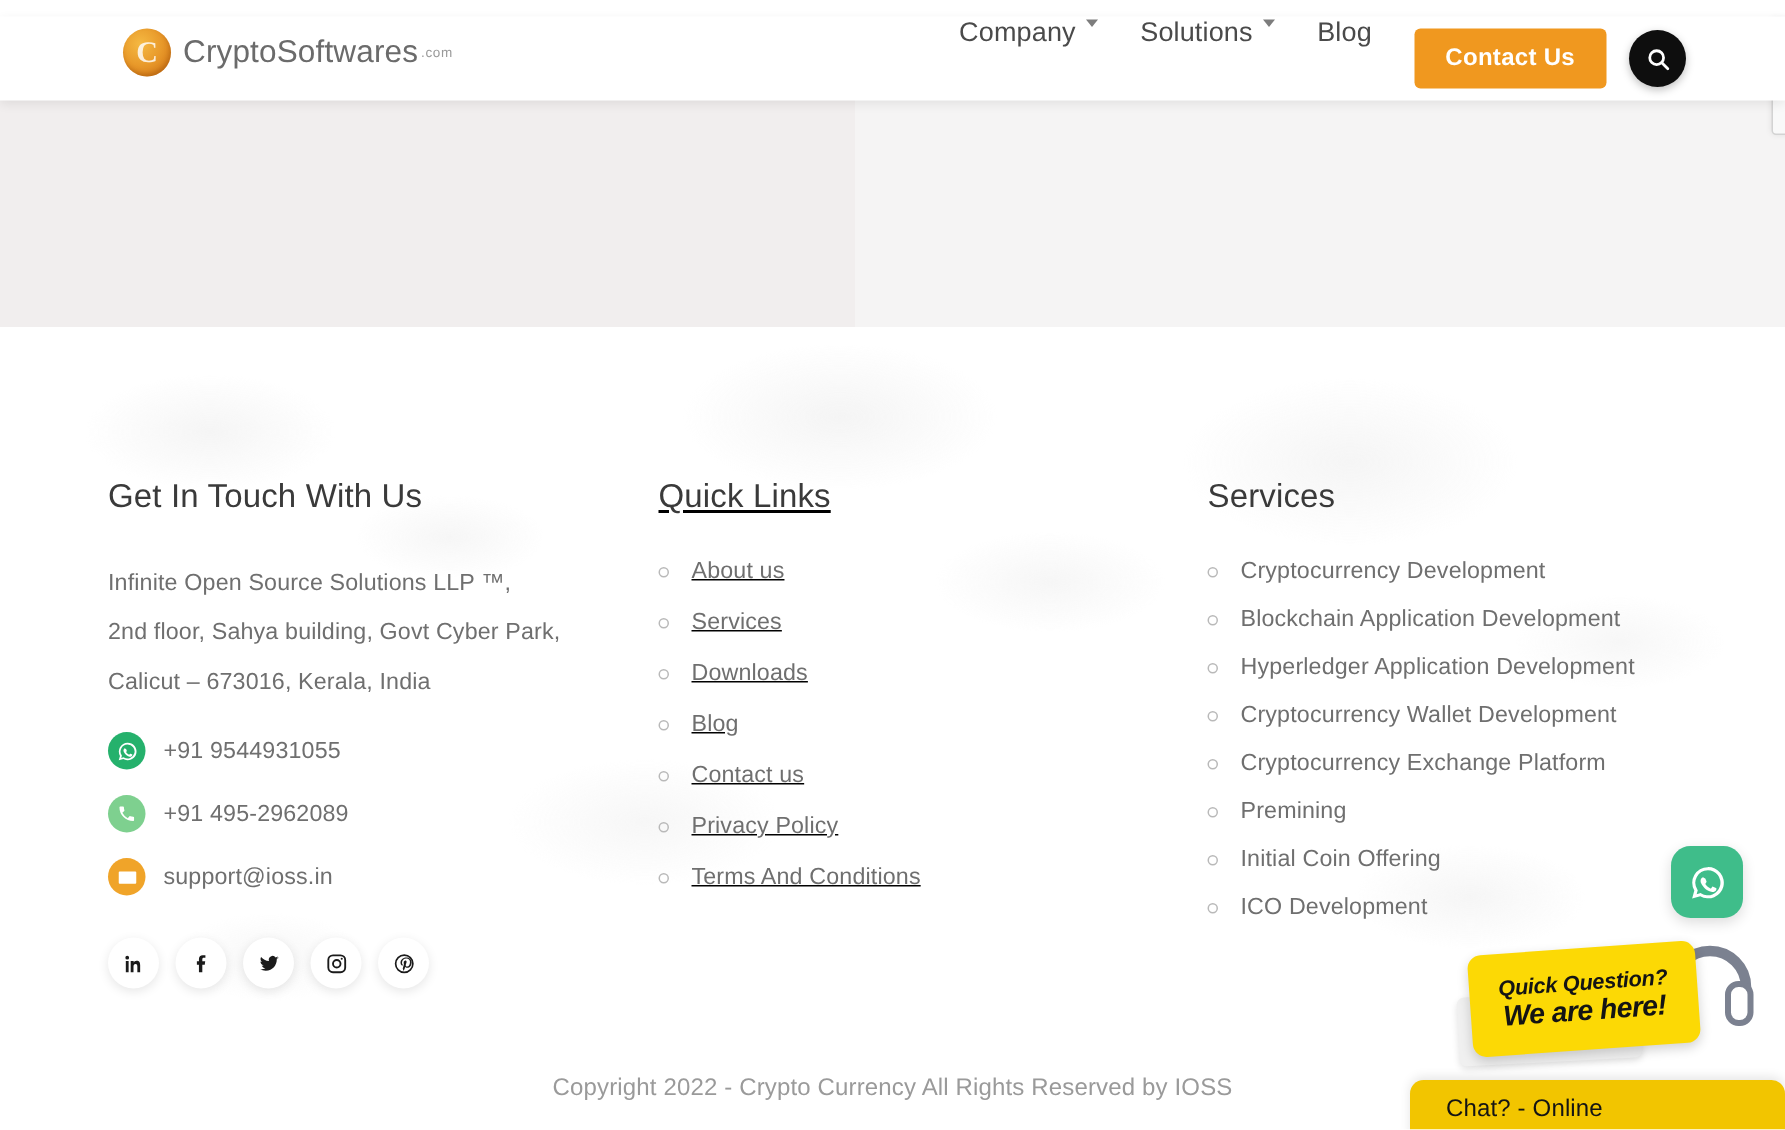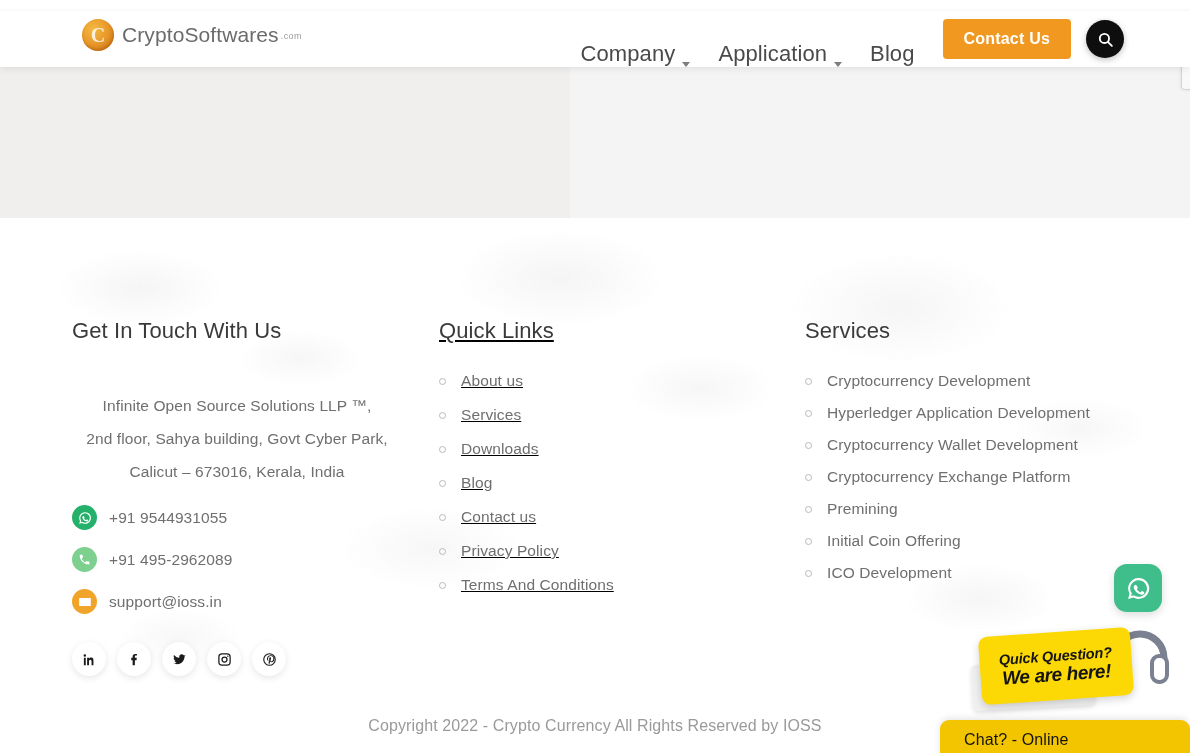--- a/index.html
+++ b/index.html
@@ -32,21 +32,21 @@
     color: rgba(255,255,255,0.82);
   }
   .logo-text {
     font-size: 21px; color: #6b6b6b; letter-spacing: .1px; font-weight: 400;
     font-family: "Liberation Sans", sans-serif;
   }
   .logo-tld { font-size: 9px; color: #9a9a9a; vertical-align: middle; margin-left: 2px; letter-spacing: .4px;}
 
   .nav { position:absolute; right: 66px; top: 0; height:56px; display:flex; align-items:center; gap: 0; }
   .nav-item {
-    font-size: 22px; color: #4a4a4a; padding: 0 14px; display:flex; align-items:flex-end; gap:7px;
+    font-size: 18px; color: #4a4a4a; padding: 0 14px; display:flex; align-items:flex-start; gap:7px;
     height: 56px; cursor: pointer; letter-spacing: .1px;
   }
   .caret {
     width: 0; height: 0; border-left: 4.5px solid transparent; border-right: 4.5px solid transparent;
     border-top: 5px solid #7d7d7d; display:inline-block; margin-top:2px;
   }
   .contact-btn {
     background: #f0981f; color: #fff; font-size: 16px; font-weight: 600;
     padding: 11px 21px; border-radius: 4px; margin-left: 14px; cursor:pointer;
     letter-spacing:.2px; white-space:nowrap;
@@ -93,21 +93,21 @@
 
   .col-title {
     font-size: 22px; color: #3a3a3a; font-weight: 400; letter-spacing:.1px;margin-top:48px;
   }
   .addr-line { font-size: 15.5px; color: #6f6f6f; line-height: 33px; letter-spacing:.1px; }
 
   .col-a { position:absolute; left: 72px; top: 52px; width: 330px; }
   .col-b { position:absolute; left: 439px; top: 52px; width: 250px; text-decoration: underline; }
   .col-c { position:absolute; left: 805px; top: 52px; width: 340px; }
 
-  .addr-block { margin-top: 45px; text-align: center; }
+  .addr-block { margin-top: 28px; }
 
   .contact-row { display:flex; align-items:center; gap: 12px; margin-top: 17px; }
   .c-icon { width: 25px; height: 25px; border-radius:50%; flex:none; display:flex; align-items:center; justify-content:center; }
   .c-wa  { background: #25b16c; }
   .c-ph  { background: #7ed08f; }
   .c-ml  { background: #f0a429; }
   .contact-text { font-size: 15.5px; color: #6f6f6f; letter-spacing:.1px; }
 
   .socials { display:flex; gap: 11px; margin-top: 28px; }
   .soc {
@@ -189,21 +189,21 @@
         <span>CryptoSoftwares</span><span class="logo-tld">.com</span>
       </div>
     </div>
 
     <div class="nav">
       <div class="nav-item">
         <span>Company</span>
         <span class="caret"></span>
       </div>
       <div class="nav-item">
-        <span>Application</span>
+        <span>Solutions</span>
         <span class="caret"></span>
       </div>
       <div class="nav-item">
         <span>Blog</span>
       </div>
       <div class="contact-btn">Contact Us</div>
       <div class="search-btn">
         <svg width="17" height="17" viewBox="0 0 24 24" fill="none" stroke="#ffffff" stroke-width="2.6">
           <circle cx="10.5" cy="10.5" r="6.5"></circle>
           <line x1="15.6" y1="15.6" x2="21" y2="21" stroke-linecap="round"></line>
@@ -326,20 +326,24 @@
           </div>
         </div>
       </div>
 
       <div class="col-c">
         <div class="col-title">Services</div>
         <div class="svc-list">
           <div class="svc-row">
             <span class="bullet"></span>
             <span class="svc-txt">Cryptocurrency Development</span>
+          </div>
+          <div class="svc-row">
+            <span class="bullet"></span>
+            <span class="svc-txt">Blockchain Application Development</span>
           </div>
           <div class="svc-row">
             <span class="bullet"></span>
             <span class="svc-txt">Hyperledger Application Development</span>
           </div>
           <div class="svc-row">
             <span class="bullet"></span>
             <span class="svc-txt">Cryptocurrency Wallet Development</span>
           </div>
           <div class="svc-row">

